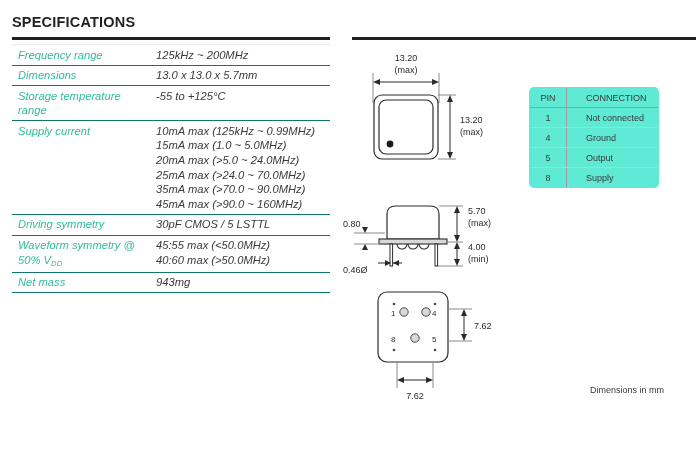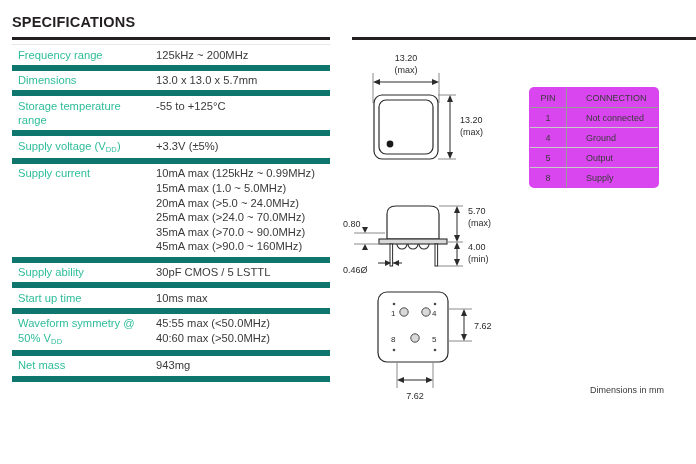--- a/index.html
+++ b/index.html
@@ -24,38 +24,38 @@
   .col-left .sec-rule{width:318px;}
   .col-right .sec-rule{width:344px;}
 
   
   .spec{
     position:absolute;left:12px;top:44px;width:318px;
     border-collapse:collapse;table-layout:fixed;
   }
   .spec td{
     border-top:1px solid #e8e8e8;
-    border-bottom:6px solid #0f766e;
+    border-bottom:1px solid #0f766e;
     padding:2.5px 0 2.5px 6px;
-    font-size:11.2px;line-height:14.6px;vertical-align:top;
+    font-size:11.2px;line-height:14.6px;vertical-align:top;font-style:italic;
   }
   .spec tr:first-child td{border-top:1px solid #e8e8e8;}
   .spec td.k{width:132px;color:#2ebd9a;}
   .spec td.v{color:#3a3a3a;}
   .spec td .ln{display:block;white-space:nowrap;}
   sub{font-size:7.6px;vertical-align:baseline;position:relative;top:2px;letter-spacing:.2px;}
 
   
   .draw{position:absolute;left:0;top:11px;width:356px;height:464px;}
 
   
   .pintable{
     position:absolute;left:189px;top:76px;width:130px;
     border-collapse:collapse;table-layout:fixed;
-    background:#d946ef;border:1px solid #9a9a9a;border-radius:5px;
+    background:#5eead4;border:1px solid #9a9a9a;border-radius:5px;
     overflow:hidden;
   }
   .pintable td{
     font-size:9px;color:#3a3a3a;padding:4.5px 0;
     border-bottom:1px solid #c9c9c9;
   }
   .pintable tr:last-child td{border-bottom:none;}
   .pintable td.p{width:36px;text-align:center;border-right:1px solid #9a9a9a;}
   .pintable td.c{padding-left:19px;}
   .pintable tr.hd td{border-bottom:1px solid #9a9a9a;}
@@ -90,46 +90,34 @@
               <span class="ln">13.0 x 13.0 x 5.7mm</span>
             </td>
           </tr>
           <tr>
             <td class="k">Storage temperature range</td>
             <td class="v">
               <span class="ln">-55 to +125°C</span>
             </td>
           </tr>
           <tr>
-            <td class="k">Supply voltage (V<sub>DD</sub>)</td>
-            <td class="v">
-              <span class="ln">+3.3V (±5%)</span>
-            </td>
-          </tr>
-          <tr>
             <td class="k">Supply current</td>
             <td class="v">
               <span class="ln">10mA max (125kHz ~ 0.99MHz)</span>
               <span class="ln">15mA max (1.0 ~ 5.0MHz)</span>
               <span class="ln">20mA max (&gt;5.0 ~ 24.0MHz)</span>
               <span class="ln">25mA max (&gt;24.0 ~ 70.0MHz)</span>
               <span class="ln">35mA max (&gt;70.0 ~ 90.0MHz)</span>
               <span class="ln">45mA max (&gt;90.0 ~ 160MHz)</span>
             </td>
           </tr>
           <tr>
-            <td class="k">Supply ability</td>
+            <td class="k">Driving symmetry</td>
             <td class="v">
               <span class="ln">30pF CMOS / 5 LSTTL</span>
-            </td>
-          </tr>
-          <tr>
-            <td class="k">Start up time</td>
-            <td class="v">
-              <span class="ln">10ms max</span>
             </td>
           </tr>
           <tr>
             <td class="k">Waveform symmetry @ 50% V<sub>DD</sub></td>
             <td class="v">
               <span class="ln">45:55 max (&lt;50.0MHz)</span>
               <span class="ln">40:60 max (&gt;50.0MHz)</span>
             </td>
           </tr>
           <tr>

